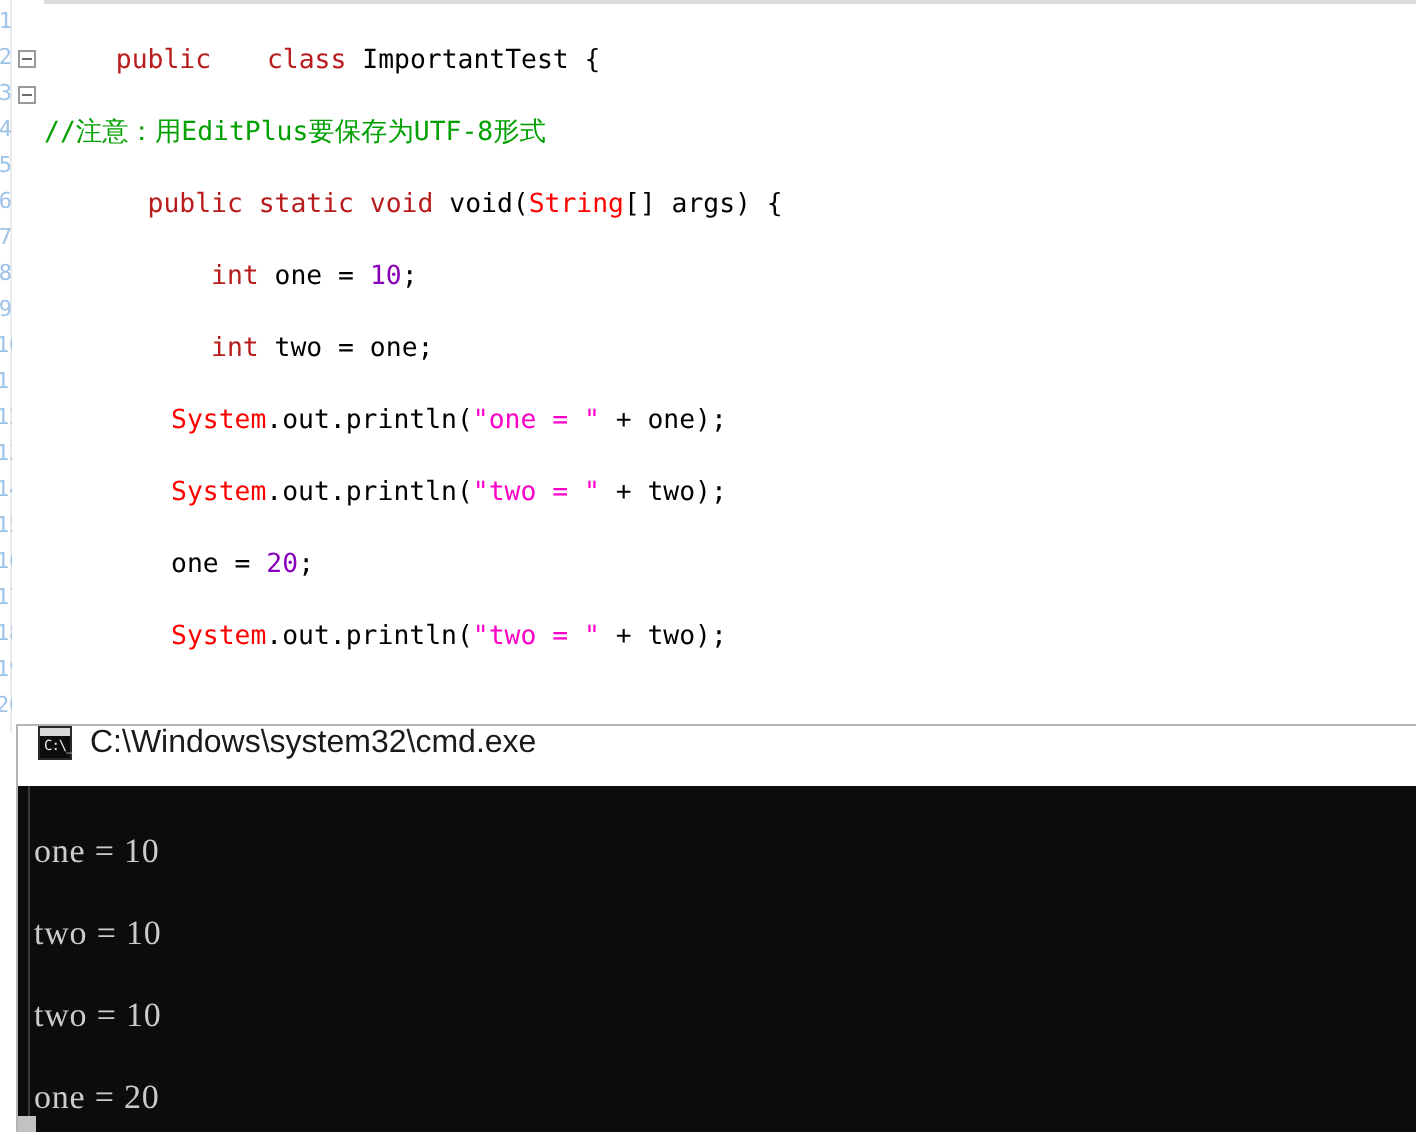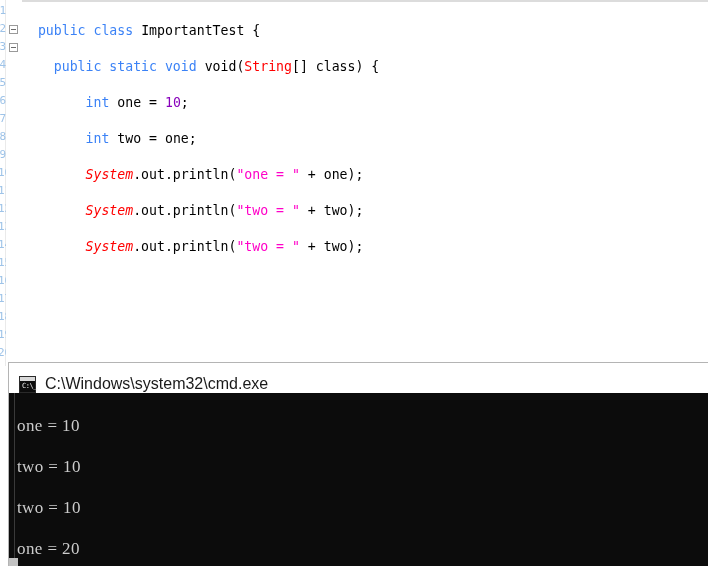--- a/index.html
+++ b/index.html
@@ -75,26 +75,26 @@
   #code {
     position: absolute;
     left: 22px; top: 4px;
     font-family: "DejaVu Sans Mono", monospace;
     font-size: 13.2px;
     line-height: 18px;
     white-space: pre;
     color: #000000;
     letter-spacing: 0px;
   }
-  #code .kw      { color: #3b82f6; }
+  #code .kw      { color: #b91c1c; margin-left: 20px; }
   #code .type    { color: #ff0000; }
   #code .num     { color: #8800bb; }
   #code .str     { color: #ff00c8; }
   #code .cmt     { color: #00a000; }
-  #code .cls     { color: #ff0000; font-style: italic; }
+  #code .cls     { color: #ff0000; }
   #code .pln     { color: #000000; }
   .code-line { height: 18px; }
 
   
   #console-win {
     position: absolute;
     left: 8px; top: 362px;
     width: 700px;
     height: 204px;
     background: #ffffff;
@@ -102,21 +102,21 @@
     border-left: 1px solid #b4b4b4;
     box-sizing: border-box;
   }
   #console-titlebar {
     position: absolute;
     left: 0; top: 0;
     width: 100%;
     height: 30px;
     background: #ffffff;
     display: flex;
-    align-items: flex-end;
+    align-items: flex-start;
     box-sizing: border-box;
     padding-left: 10px;
   }
   #cmd-icon {
     width: 17px; height: 17px;
     background: #0c0c0c;
     border: 1px solid #2a2a2a;
     position: relative;
     flex: 0 0 auto;
     box-sizing: border-box;
@@ -221,25 +221,27 @@
     <div class="lnum" style="top:310px">18</div>
     <div class="lnum" style="top:328px">19</div>
     <div class="lnum" style="top:346px">20</div>
 
     <div class="fold" style="top:25px"></div>
     <div class="fold" style="top:43px"></div>
   </div>
 
   <div id="code">
 <div class="code-line"><span class="pln">  </span><span class="kw">public</span><span class="pln"> </span><span class="kw">class</span><span class="pln"> </span><span class="pln">ImportantTest {</span></div>
-<div class="code-line"><span class="pln">    </span><span class="kw">public static void </span><span class="pln">void(</span><span class="type">String</span><span class="pln">[] class) {</span></div>
+<div class="code-line"><span class="cmt">//注意：用EditPlus要保存为UTF-8形式</span></div>
+<div class="code-line"><span class="pln">    </span><span class="kw">public static void </span><span class="pln">void(</span><span class="type">String</span><span class="pln">[] args) {</span></div>
 <div class="code-line"><span class="pln">        </span><span class="kw">int</span><span class="pln"> one = </span><span class="num">10</span><span class="pln">;</span></div>
 <div class="code-line"><span class="pln">        </span><span class="kw">int</span><span class="pln"> two = one;</span></div>
 <div class="code-line"><span class="pln">        </span><span class="cls">System</span><span class="pln">.out.println(</span><span class="str">"one = "</span><span class="pln"> + one);</span></div>
 <div class="code-line"><span class="pln">        </span><span class="cls">System</span><span class="pln">.out.println(</span><span class="str">"two = "</span><span class="pln"> + two);</span></div>
+<div class="code-line"><span class="pln">        </span><span class="pln">one = </span><span class="num">20</span><span class="pln">;</span></div>
 <div class="code-line"><span class="pln">        </span><span class="cls">System</span><span class="pln">.out.println(</span><span class="str">"two = "</span><span class="pln"> + two);</span></div>
 
 
 
 
 
 
 
 
 

